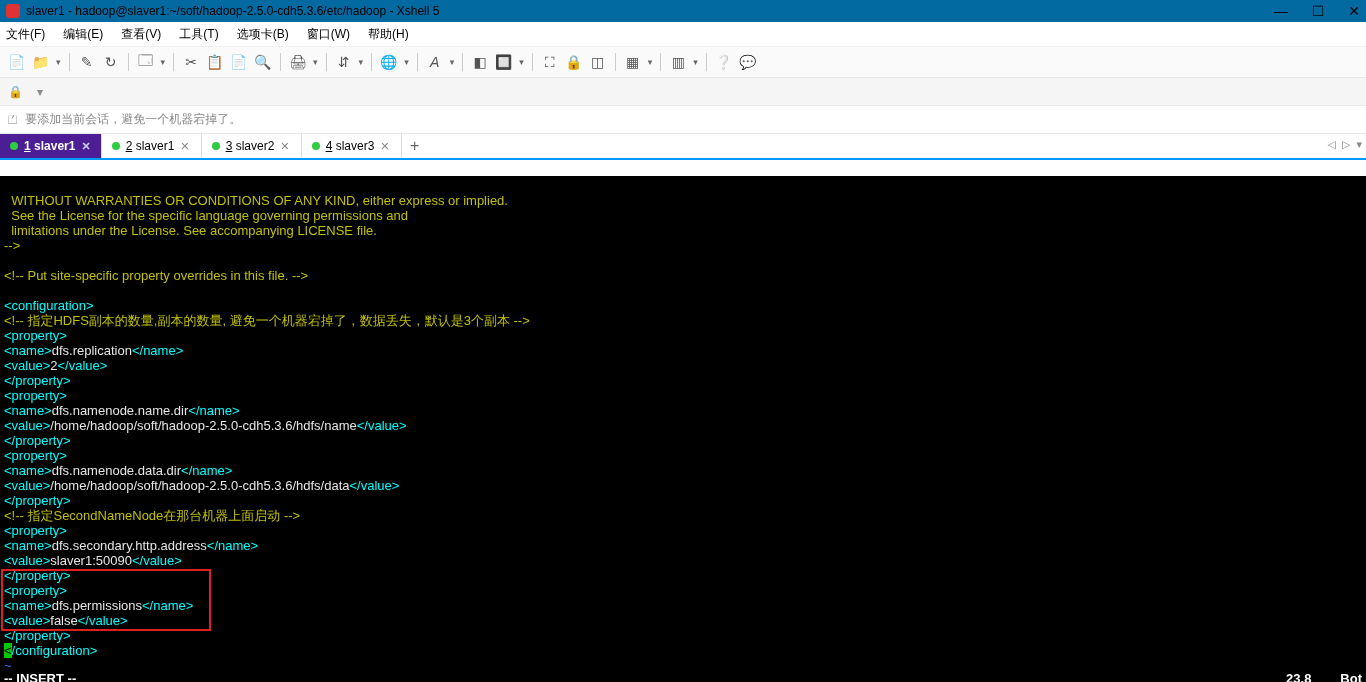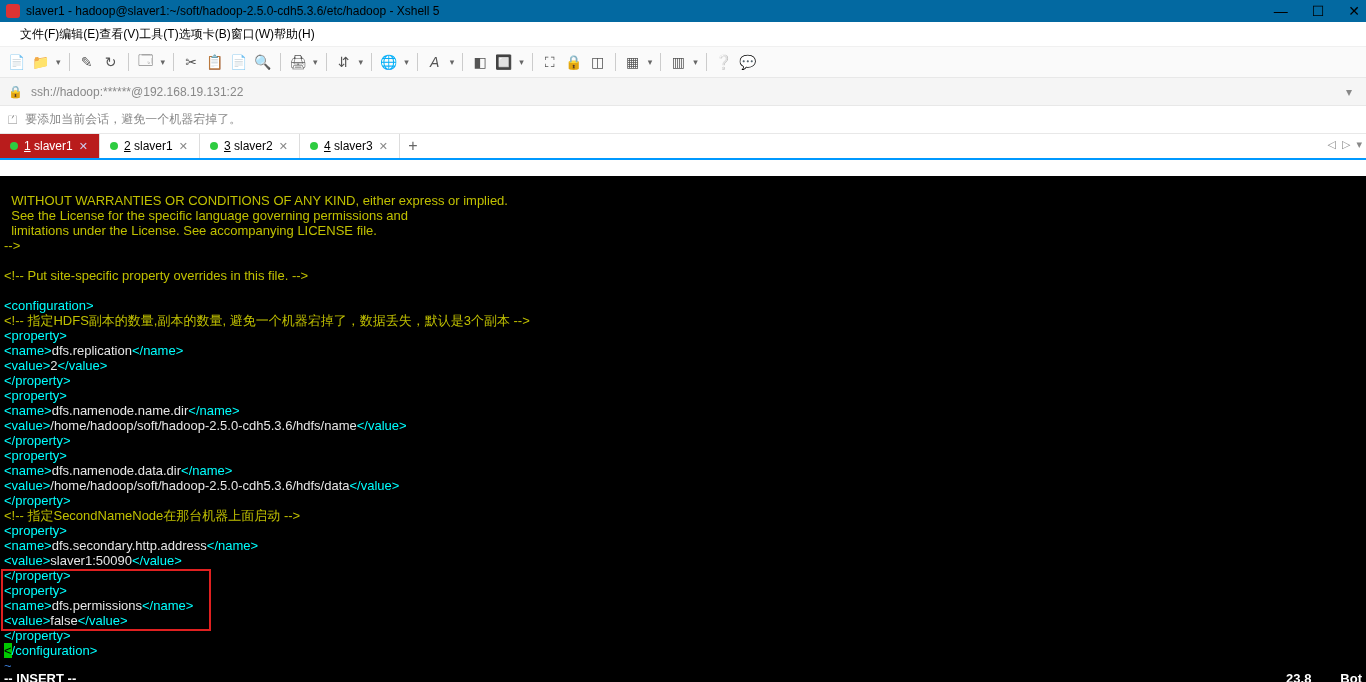--- a/index.html
+++ b/index.html
@@ -1,33 +1,33 @@
 <!DOCTYPE html>
 <html><head>
 <meta charset="utf-8">
 <style>
 * { margin:0; padding:0; box-sizing:border-box; font-family:"Microsoft YaHei","Segoe UI",sans-serif; }
 body { background:#fff; width:1366px; height:682px; overflow:hidden; font-size:12px; }
 .titlebar { height:22px; display:flex; align-items:center; padding:0 6px; background:#0369a1; }
 .titlebar .ico { width:14px; height:14px; margin-right:6px; background:#d33; border-radius:3px; }
 .titlebar .title { color:#000; font-size:12px; }
 .titlebar .winbtns { margin-left:auto; display:flex; gap:24px; color:#000; font-size:14px; }
-.menubar { height:24px; display:flex; align-items:center; padding:0 20px; }
+.menubar { height:24px; display:flex; align-items:center; padding:0 6px; gap:18px; }
 .menubar span { color:#000; cursor:default; }
 .toolbar { height:32px; display:flex; align-items:center; padding:0 8px; gap:6px; background:#fafafa; border-bottom:1px solid #e8e8e8; border-top:1px solid #f0f0f0; }
 .tbtn { width:18px; height:18px; display:inline-flex; align-items:center; justify-content:center; color:#555; font-size:14px; }
 .tdiv { width:1px; height:18px; background:#ccc; margin:0 2px; }
 .addrbar { height:28px; display:flex; align-items:center; padding:0 8px; gap:8px; background:#f5f5f5; border-bottom:1px solid #e8e8e8; }
 .addrbar .lock { color:#888; }
 .addrbar input { flex:1; border:none; background:transparent; color:#888; font-size:12px; outline:none; }
 .addrbar .drop { color:#888; padding:0 6px; }
 .hintbar { height:28px; display:flex; align-items:center; padding:0 8px; gap:8px; color:#888; border-bottom:1px solid #e8e8e8; }
 .tabbar { height:26px; display:flex; align-items:stretch; background:#fff; border-bottom:2px solid #09f; position:relative; }
 .tab { display:flex; align-items:center; padding:0 10px; gap:6px; border-right:1px solid #ddd; cursor:default; min-width:100px; }
-.tab.active { background:#b91c1c; color:#fff; }
+.tab.active { background:#4c1d95; color:#fff;font-weight:bold; }
 .tab .dot { width:8px; height:8px; border-radius:50%; background:#2ecc40; }
 .tab.active .dot { background:#2ecc40; }
 .tab .close { color:#888; font-size:11px; }
 .tab.active .close { color:#cce; }
 .tab .num { text-decoration:underline; }
 .tabadd { width:26px; display:flex; align-items:center; justify-content:center; color:#666; font-size:16px; }
 .tabnav { position:absolute; right:4px; top:4px; color:#888; font-size:11px; display:flex; gap:6px; }
 .terminal { background:#000; color:#fff; font-family:"NSimSun","Consolas",monospace; font-size:13px; line-height:15px; padding:2px 4px; height:514px; white-space:pre; overflow:hidden; position:relative;margin-top:16px; }
 .c-white { color:#e5e5e5; }
 .c-teal { color:#00ffff; }
@@ -102,21 +102,20 @@
   <div class="tdiv"></div>
   <span class="tbtn">▥</span>
   <span style="font-size:9px;color:#666">▾</span>
   <div class="tdiv"></div>
   <span class="tbtn">❔</span>
   <span class="tbtn">💬</span>
 </div>
 
 <div class="addrbar">
   <span class="lock">🔒</span>
-  <input value="ssh://hadoop:******@192.168.19.131:22" style="">
   <span class="drop">▾</span>
 </div>
 
 <div class="hintbar">
   <span>⏍</span>
   <span>要添加当前会话，避免一个机器宕掉了。</span>
 </div>
 
 <div class="tabbar">
   <div class="tab active">

